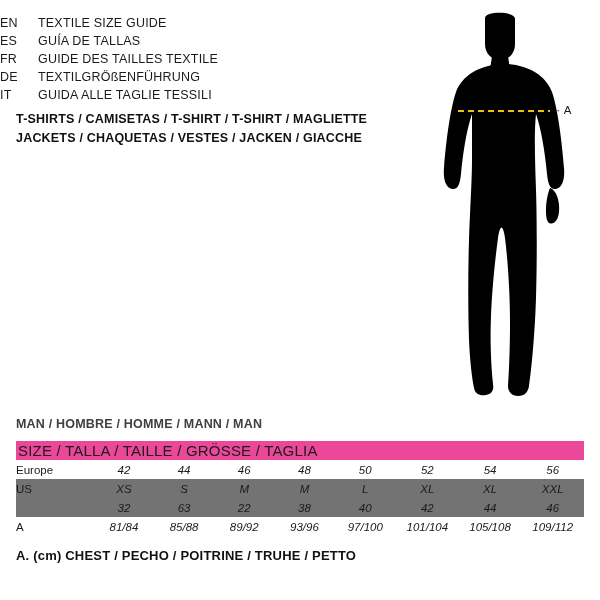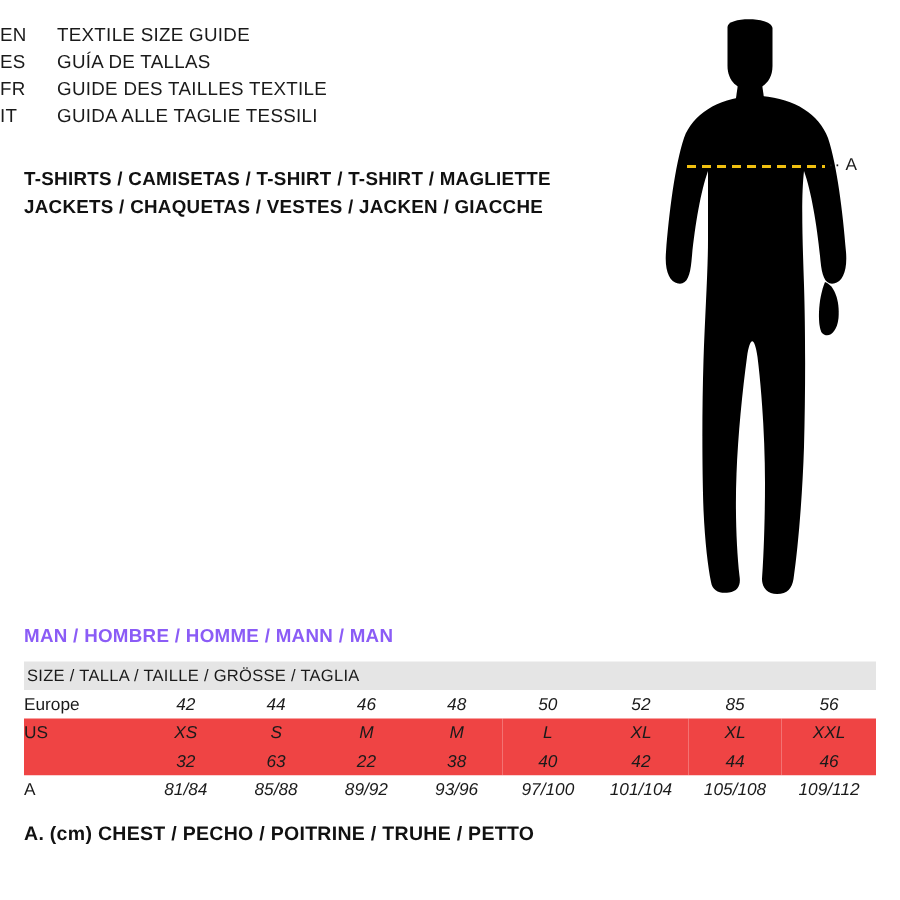--- a/index.html
+++ b/index.html
@@ -75,43 +75,43 @@
   }
 
   
   .man-heading {
     position: absolute;
     left: 16px;
     top: 417px;
     font-size: 12.5px;
     font-weight: bold;
     letter-spacing: 0.2px;
-    color: #8b5cf6;
+    color: #404040;
   }
   table.size-table {
     position: absolute;
     left: 16px;
     top: 441px;
     width: 568px;
     border-collapse: collapse;
     font-size: 11.5px;
     color: #1a1a1a;
   }
   table.size-table td {
     padding: 0;
     height: 19px;
     vertical-align: middle;
     font-weight: normal;
   }
   tr.row-head td {
-    background: #e5e5e5;
-    font-size: 11px;
-    letter-spacing: 0.2px;
-  }
-  tr.row-shade td { background: #ef4444; }
+    background: #ec4899;
+    font-size: 15px;
+    letter-spacing: 0.2px;
+  }
+  tr.row-shade td { background: #737373; }
   tr.row-plain td { background: #ffffff; margin-left: 36px; }
   td.label-col {
     width: 88px;
     padding-left: 2px;
   }
   td.val-col {
     width: 68px;
     text-align: center;
     font-style: italic;
   }
@@ -137,20 +137,24 @@
       <span class="lang-code">EN</span>
       <span class="lang-text">TEXTILE SIZE GUIDE</span>
     </div>
     <div class="lang-row">
       <span class="lang-code">ES</span>
       <span class="lang-text">GUÍA DE TALLAS</span>
     </div>
     <div class="lang-row">
       <span class="lang-code">FR</span>
       <span class="lang-text">GUIDE DES TAILLES TEXTILE</span>
+    </div>
+    <div class="lang-row">
+      <span class="lang-code">DE</span>
+      <span class="lang-text">TEXTILGRÖßENFÜHRUNG</span>
     </div>
     <div class="lang-row">
       <span class="lang-code">IT</span>
       <span class="lang-text">GUIDA ALLE TAGLIE TESSILI</span>
     </div>
   </div>
 
   <div class="cat-block">
     <div class="cat-line">T-SHIRTS / CAMISETAS / T-SHIRT / T-SHIRT / MAGLIETTE</div>
     <div class="cat-line">JACKETS / CHAQUETAS / VESTES / JACKEN / GIACCHE</div>
@@ -208,21 +212,21 @@
         <td class="label-col" colspan="9">SIZE / TALLA / TAILLE / GRÖSSE / TAGLIA</td>
       </tr>
       <tr class="row-plain">
         <td class="label-col">Europe</td>
         <td class="val-col">42</td>
         <td class="val-col">44</td>
         <td class="val-col">46</td>
         <td class="val-col">48</td>
         <td class="val-col">50</td>
         <td class="val-col">52</td>
-        <td class="val-col">85</td>
+        <td class="val-col">54</td>
         <td class="val-col">56</td>
       </tr>
       <tr class="row-shade">
         <td class="label-col">US</td>
         <td class="val-col">XS</td>
         <td class="val-col">S</td>
         <td class="val-col">M</td>
         <td class="val-col">M</td>
         <td class="val-col">L</td>
         <td class="val-col">XL</td>

